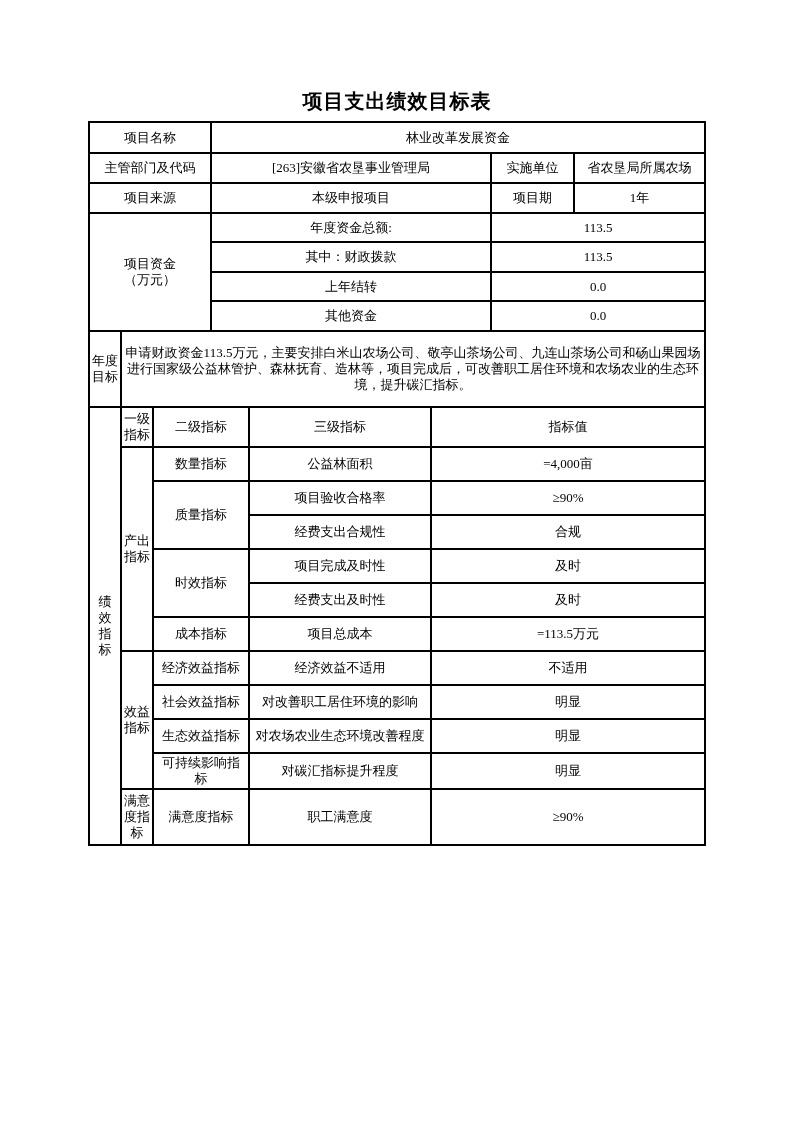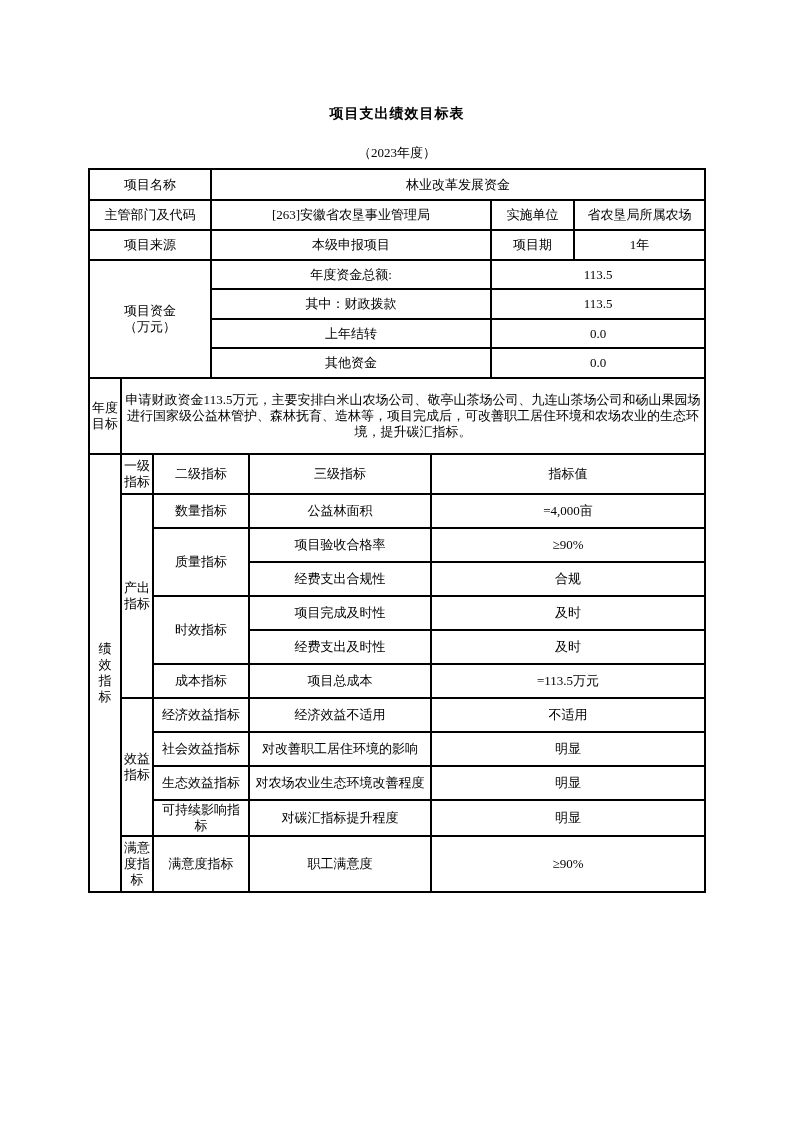--- a/index.html
+++ b/index.html
@@ -2,22 +2,22 @@
 <html><head>
 <meta charset="utf-8">
 <style>
   html,body{margin:0;padding:0;background:#ffffff;}
   .page{
     width:794px;height:1122px;background:#ffffff;color:#000;
     font-family:"Liberation Serif","DejaVu Serif",serif;
     position:relative;overflow:hidden;
   }
   .title{
-    margin:17px;padding-top:84px;text-align:center;
-    font-size:14px;font-weight:bold;letter-spacing:1px;line-height:26px;
+    margin:4px;padding-top:84px;text-align:center;
+    font-size:20px;font-weight:bold;letter-spacing:1px;line-height:26px;
   }
   .subtitle{
     text-align:center;font-size:13px;margin-top:9px;line-height:17px;
   }
   table.main{
     border-collapse:collapse;table-layout:fixed;
     width:616px;margin-left:88px;margin-top:7px;border-radius:28px;
   }
   table.main td{
     border:2px solid #000;
@@ -37,21 +37,20 @@
   .vside{line-height:21px;font-size:13px;}
   .h31{height:31px}.h30{height:30px}.h29{height:29px}
   .h61{height:76px}.h40{height:40px}.h34{height:34px}.h56{height:56px}
 </style>
 </head>
 <body>
 
 <div class="page">
 
   <h1 class="title">项目支出绩效目标表</h1>
-  <div class="subtitle">（2023年度）</div>
 
   <table class="main">
     <colgroup>
       <col style="width:32px">
         <col style="width:32px">
         <col style="width:58px">
       <col style="width:38px">
         <col style="width:182px">
         <col style="width:60px">
       <col style="width:83px">

